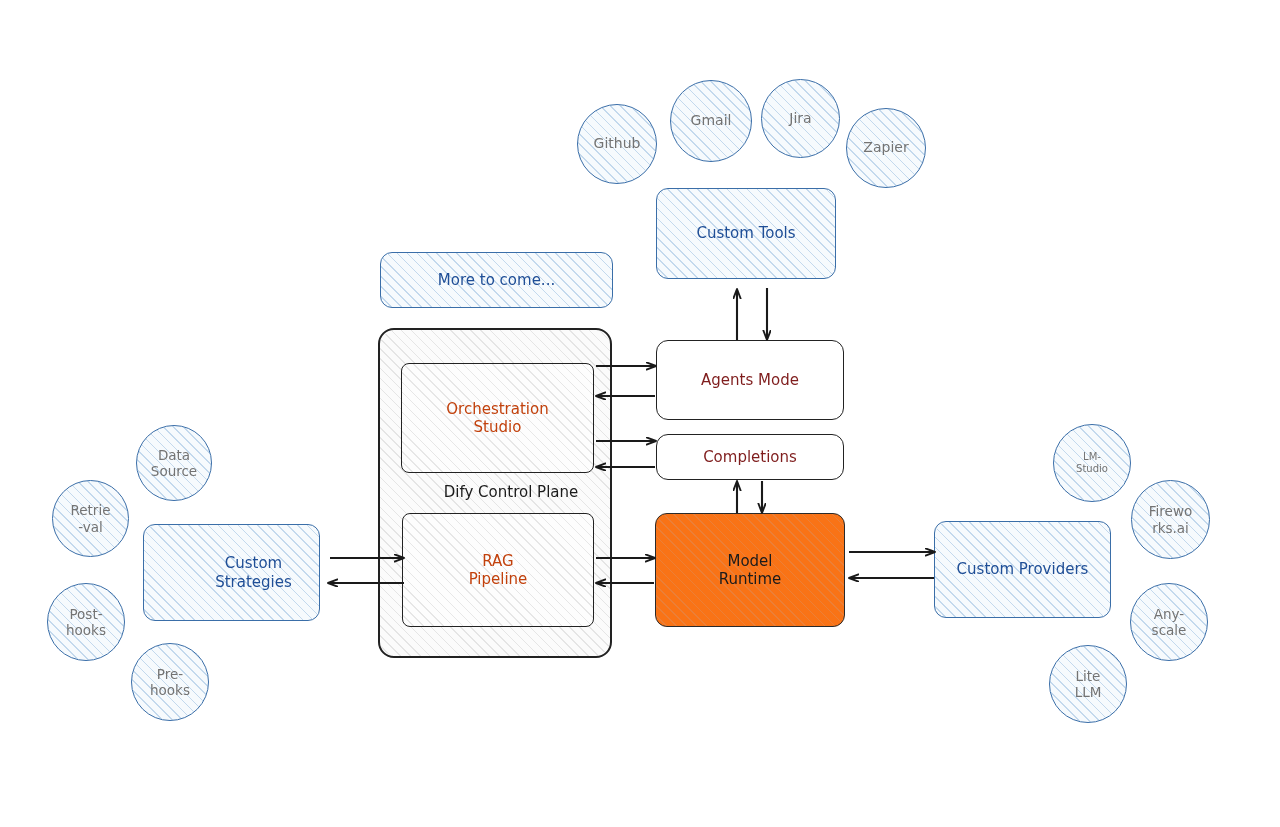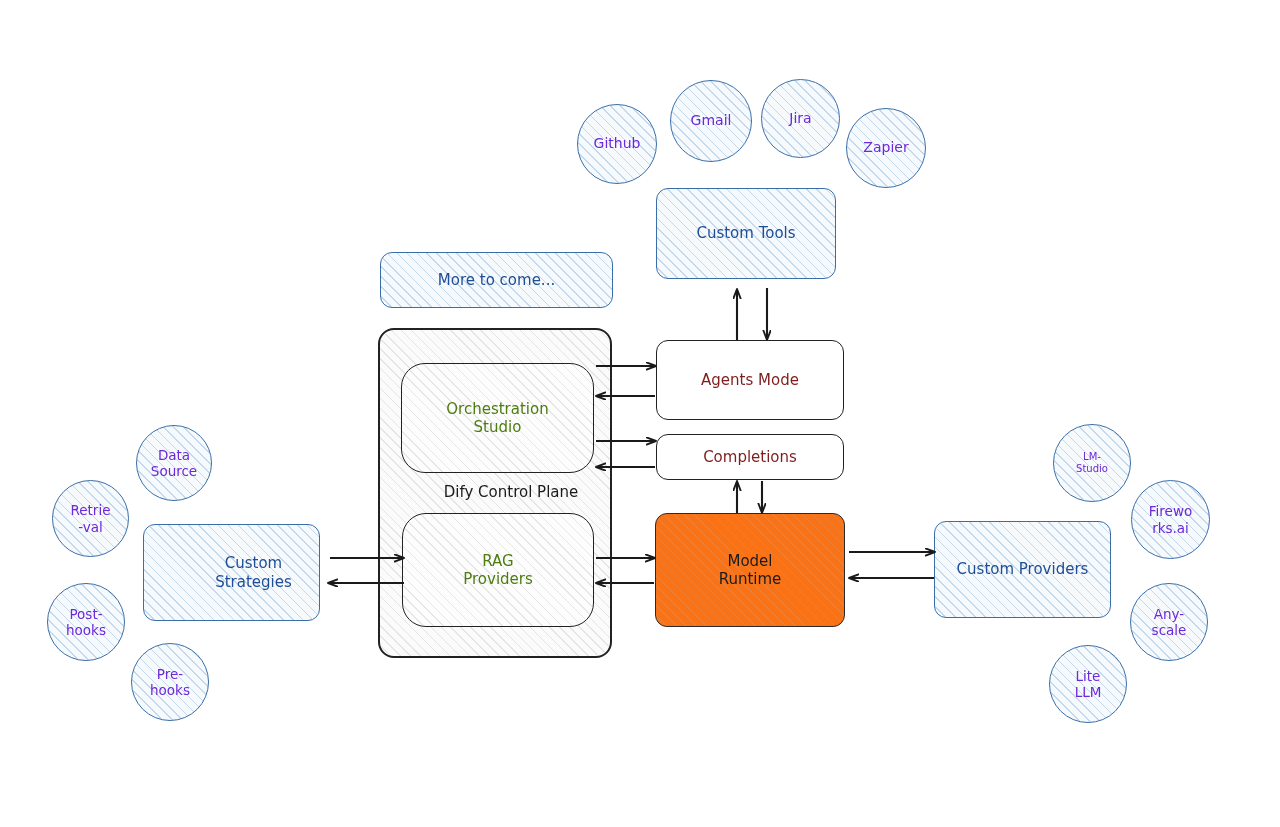--- a/index.html
+++ b/index.html
@@ -47,29 +47,29 @@
   
   .blue-box {
     border: 1.7px solid #3a6ea8;
     background: #f6fafd;
     color: #1f4e96;
     border-radius: 12px;
   }
   .blue-circle {
     border: 1.7px solid #3a6ea8;
     background: #f6fafd;
-    color: #6d28d9;
+    color: #737373;
     border-radius: 50%;
   }
   
   .dark-box {
     border: 1.9px solid #222;
     background: #fdfdfd;
-    color: #4d7c0f;
-    border-radius: 24px;
+    color: #c2410c;
+    border-radius: 8px;
   }
   .plain-box {
     border: 1.9px solid #222;
     background: #ffffff;
     color: #7f1d1d;
     border-radius: 12px;
   }
   .peach-box {
     border: 1.9px solid #2a2a2a;
     background: #f97316;
@@ -152,21 +152,21 @@
 
   <div class="node dark-box hatch-gray" style="left:401px;top:363px;width:193px;height:110px;font-size:15px;">
     <span class="lbl">Orchestration
 Studio</span>
   </div>
 
   <div class="plane-label" style="left:378px;top:483px;width:234px;text-align:center;font-size:15px;padding-left:32px;">Dify Control Plane</div>
 
   <div class="node dark-box hatch-gray" style="left:402px;top:513px;width:192px;height:114px;font-size:15px;">
     <span class="lbl">RAG
-Providers</span>
+Pipeline</span>
   </div>
 
   <div class="node plain-box" style="left:656px;top:340px;width:188px;height:80px;font-size:15px;">
     <span class="lbl">Agents Mode</span>
   </div>
 
   <div class="node plain-box" style="left:656px;top:434px;width:188px;height:46px;font-size:15px;">
     <span class="lbl">Completions</span>
   </div>
 

